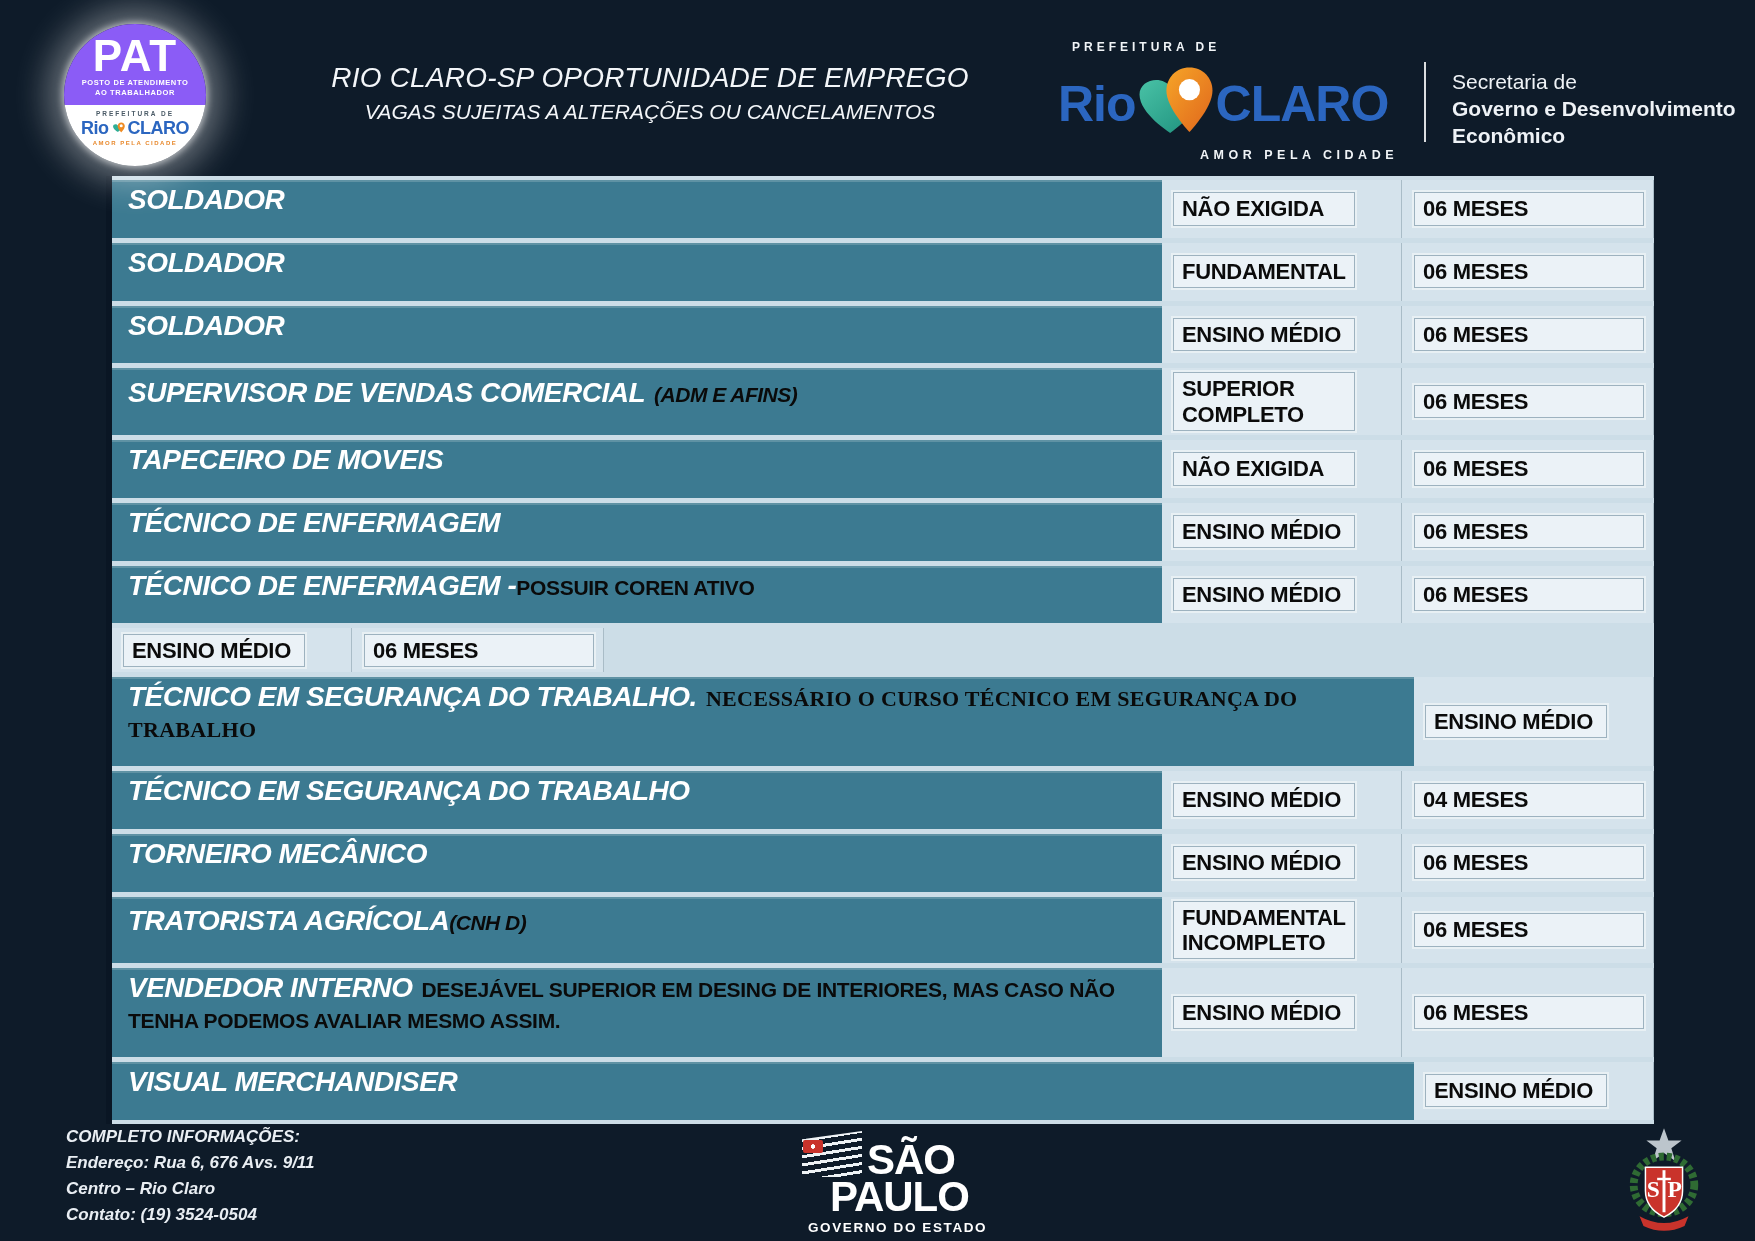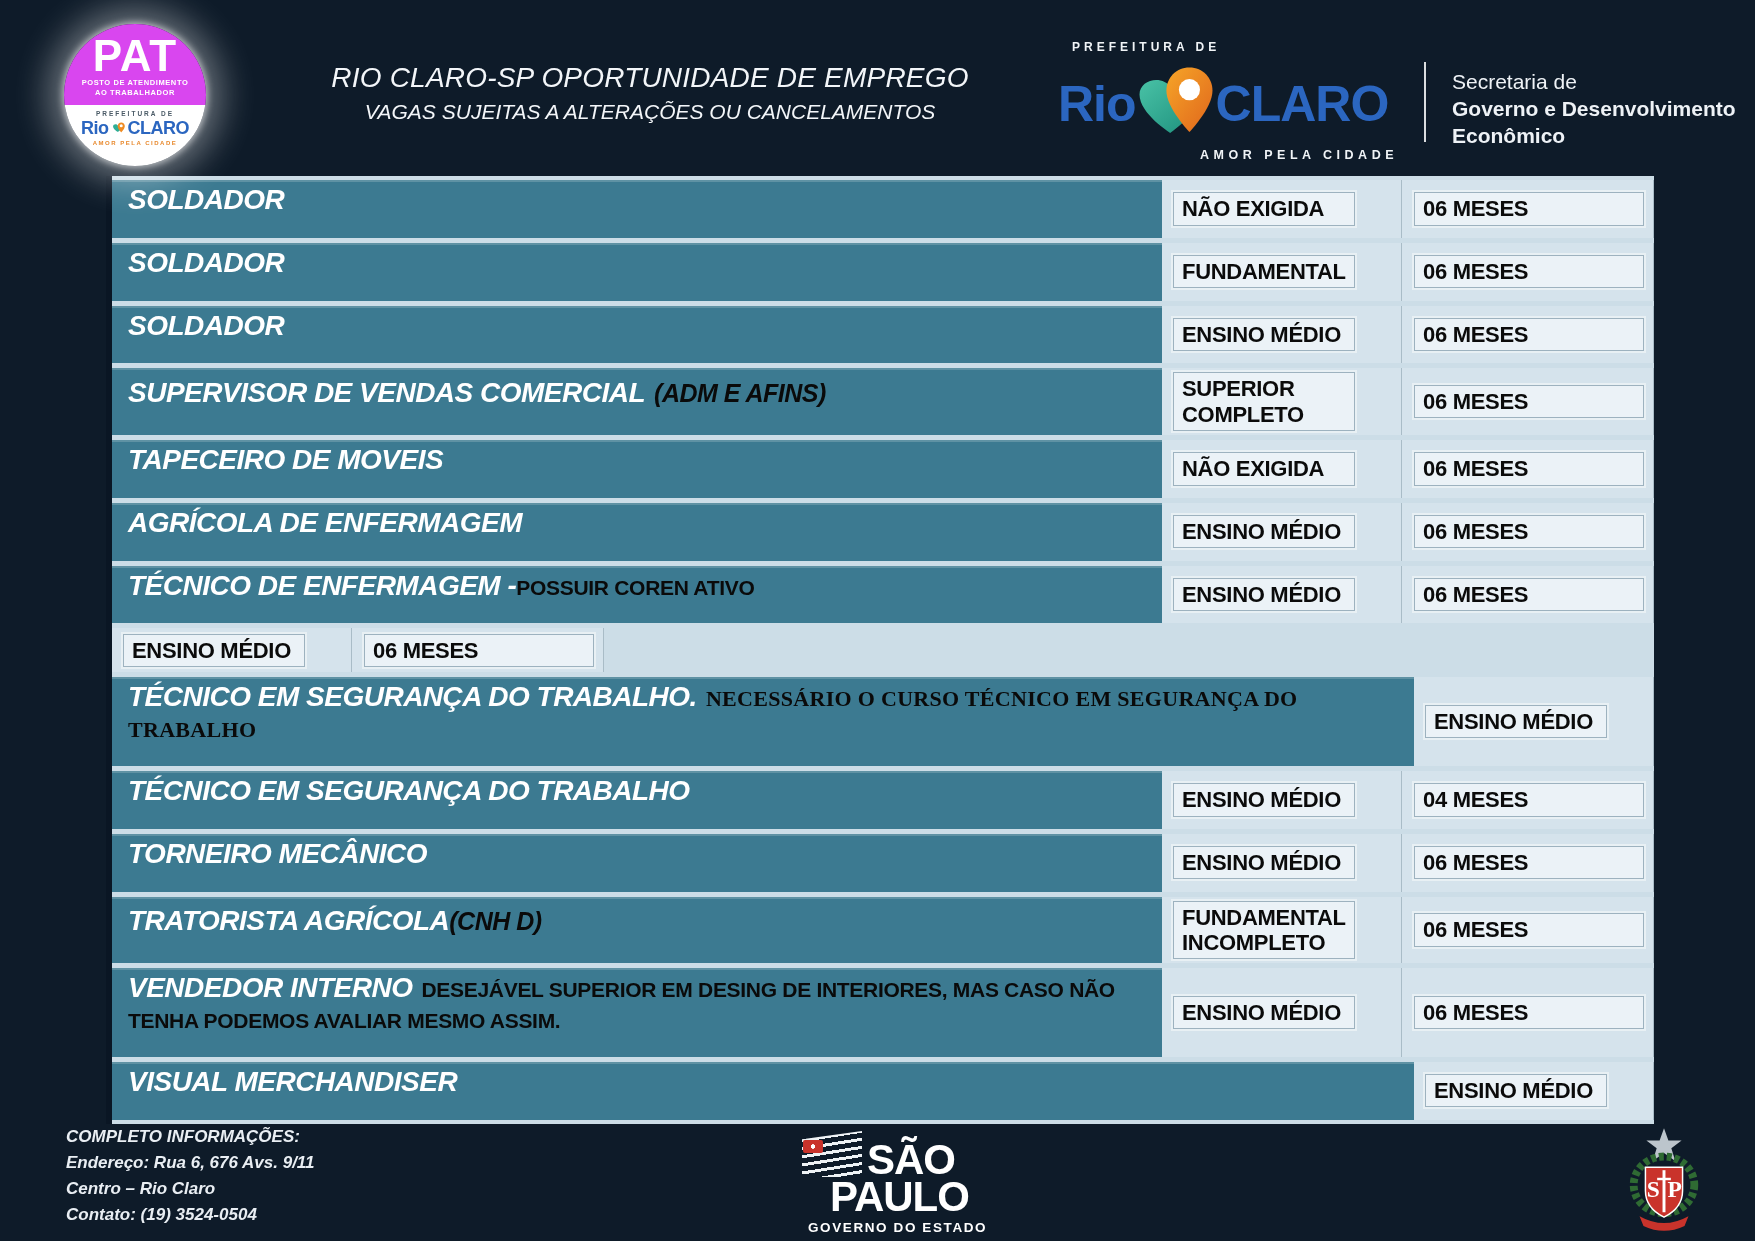--- a/index.html
+++ b/index.html
@@ -9,21 +9,21 @@
     background:#0e1b29; font-family:"Liberation Sans", sans-serif;
   }
 
   
   .pat-logo {
     position:absolute; left:64px; top:24px; width:142px; height:142px;
     border-radius:50%; overflow:hidden; z-index:5;
     box-shadow:0 0 34px 16px rgba(255,255,255,.38), 0 0 6px 2px rgba(255,255,255,.55);
     display:flex; flex-direction:column; text-align:center;
   }
-  .pat-top { height:57%; background:#d946ef; color:#fff; padding-top:10px; }
+  .pat-top { height:57%; background:#8b5cf6; color:#fff; padding-top:10px; }
   .pat-acronym { font-size:44px; font-weight:bold; line-height:1; letter-spacing:1px; }
   .pat-sub { font-size:7.5px; font-weight:bold; letter-spacing:.6px; line-height:1.3; }
   .pat-bottom { flex:1; background:#fff; padding-top:5px; }
   .pat-mini-pref { font-size:6.5px; letter-spacing:2px; color:#4a5a66; font-weight:bold; }
   .pat-mini-row { display:flex; align-items:center; justify-content:center; gap:1px; margin-top:1px; }
   .pat-mini-rio, .pat-mini-claro { font-size:18px; font-weight:bold; color:#2b66c0; letter-spacing:-0.5px; }
   .pat-mini-tag { font-size:6px; letter-spacing:1.5px; color:#e8892d; font-weight:bold; margin-top:1px; }
 
   .titles { position:absolute; left:330px; top:62px; width:640px; text-align:center; color:#f3f6f9; font-style:italic; font-weight:normal; }
   .main-title { font-size:28px; letter-spacing:.2px; }
@@ -49,21 +49,21 @@
   }
   .row { display:flex; min-height:44px; align-items:stretch; }
   .row + .row { margin-top:5px; }
   .job-cell {
     flex:1; background:#3c7a91; display:flex; align-items:center;
     padding:5px 6px 22px 16px; color:#fff;
     box-shadow:inset 0 2px 0 rgba(255,255,255,.18);
   }
   .job-text { font-weight:bold; font-style:italic; font-size:28px; line-height:1.1; letter-spacing:-0.5px; }
   .job-note { margin-left:9px; color:#0a0a0a; }
-  .note-paren { font-style:italic; font-weight:bold; font-size:25px; }
+  .note-paren { font-style:italic; font-weight:bold; font-size:21px; }
   .note-sans  { font-style:normal; font-weight:bold; font-size:21px; letter-spacing:-0.3px; }
   .note-serif { font-style:normal; font-weight:bold; font-family:"Liberation Serif", serif; font-size:22px; letter-spacing:.3px; }
   .note-nogap { margin-left:0; }
 
   .edu-cell {
     width:240px; background:#d5e3ec; display:flex; align-items:center;
     padding:4px 0 4px 11px; border-right:1px solid #a9bcc7;
   }
   .exp-cell {
     width:252px; background:#d5e3ec; display:flex; align-items:center;
@@ -230,21 +230,21 @@
         <div class="cell-box">NÃO EXIGIDA</div>
       </div>
       <div class="exp-cell">
         <div class="cell-box">06 MESES</div>
       </div>
     </div>
 
     <div class="row">
       <div class="job-cell">
         <div class="job-text">
-          <span class="job-title">AGRÍCOLA DE ENFERMAGEM</span>
+          <span class="job-title">TÉCNICO DE ENFERMAGEM</span>
         </div>
       </div>
       <div class="edu-cell">
         <div class="cell-box">ENSINO MÉDIO</div>
       </div>
       <div class="exp-cell">
         <div class="cell-box">06 MESES</div>
       </div>
     </div>
 

